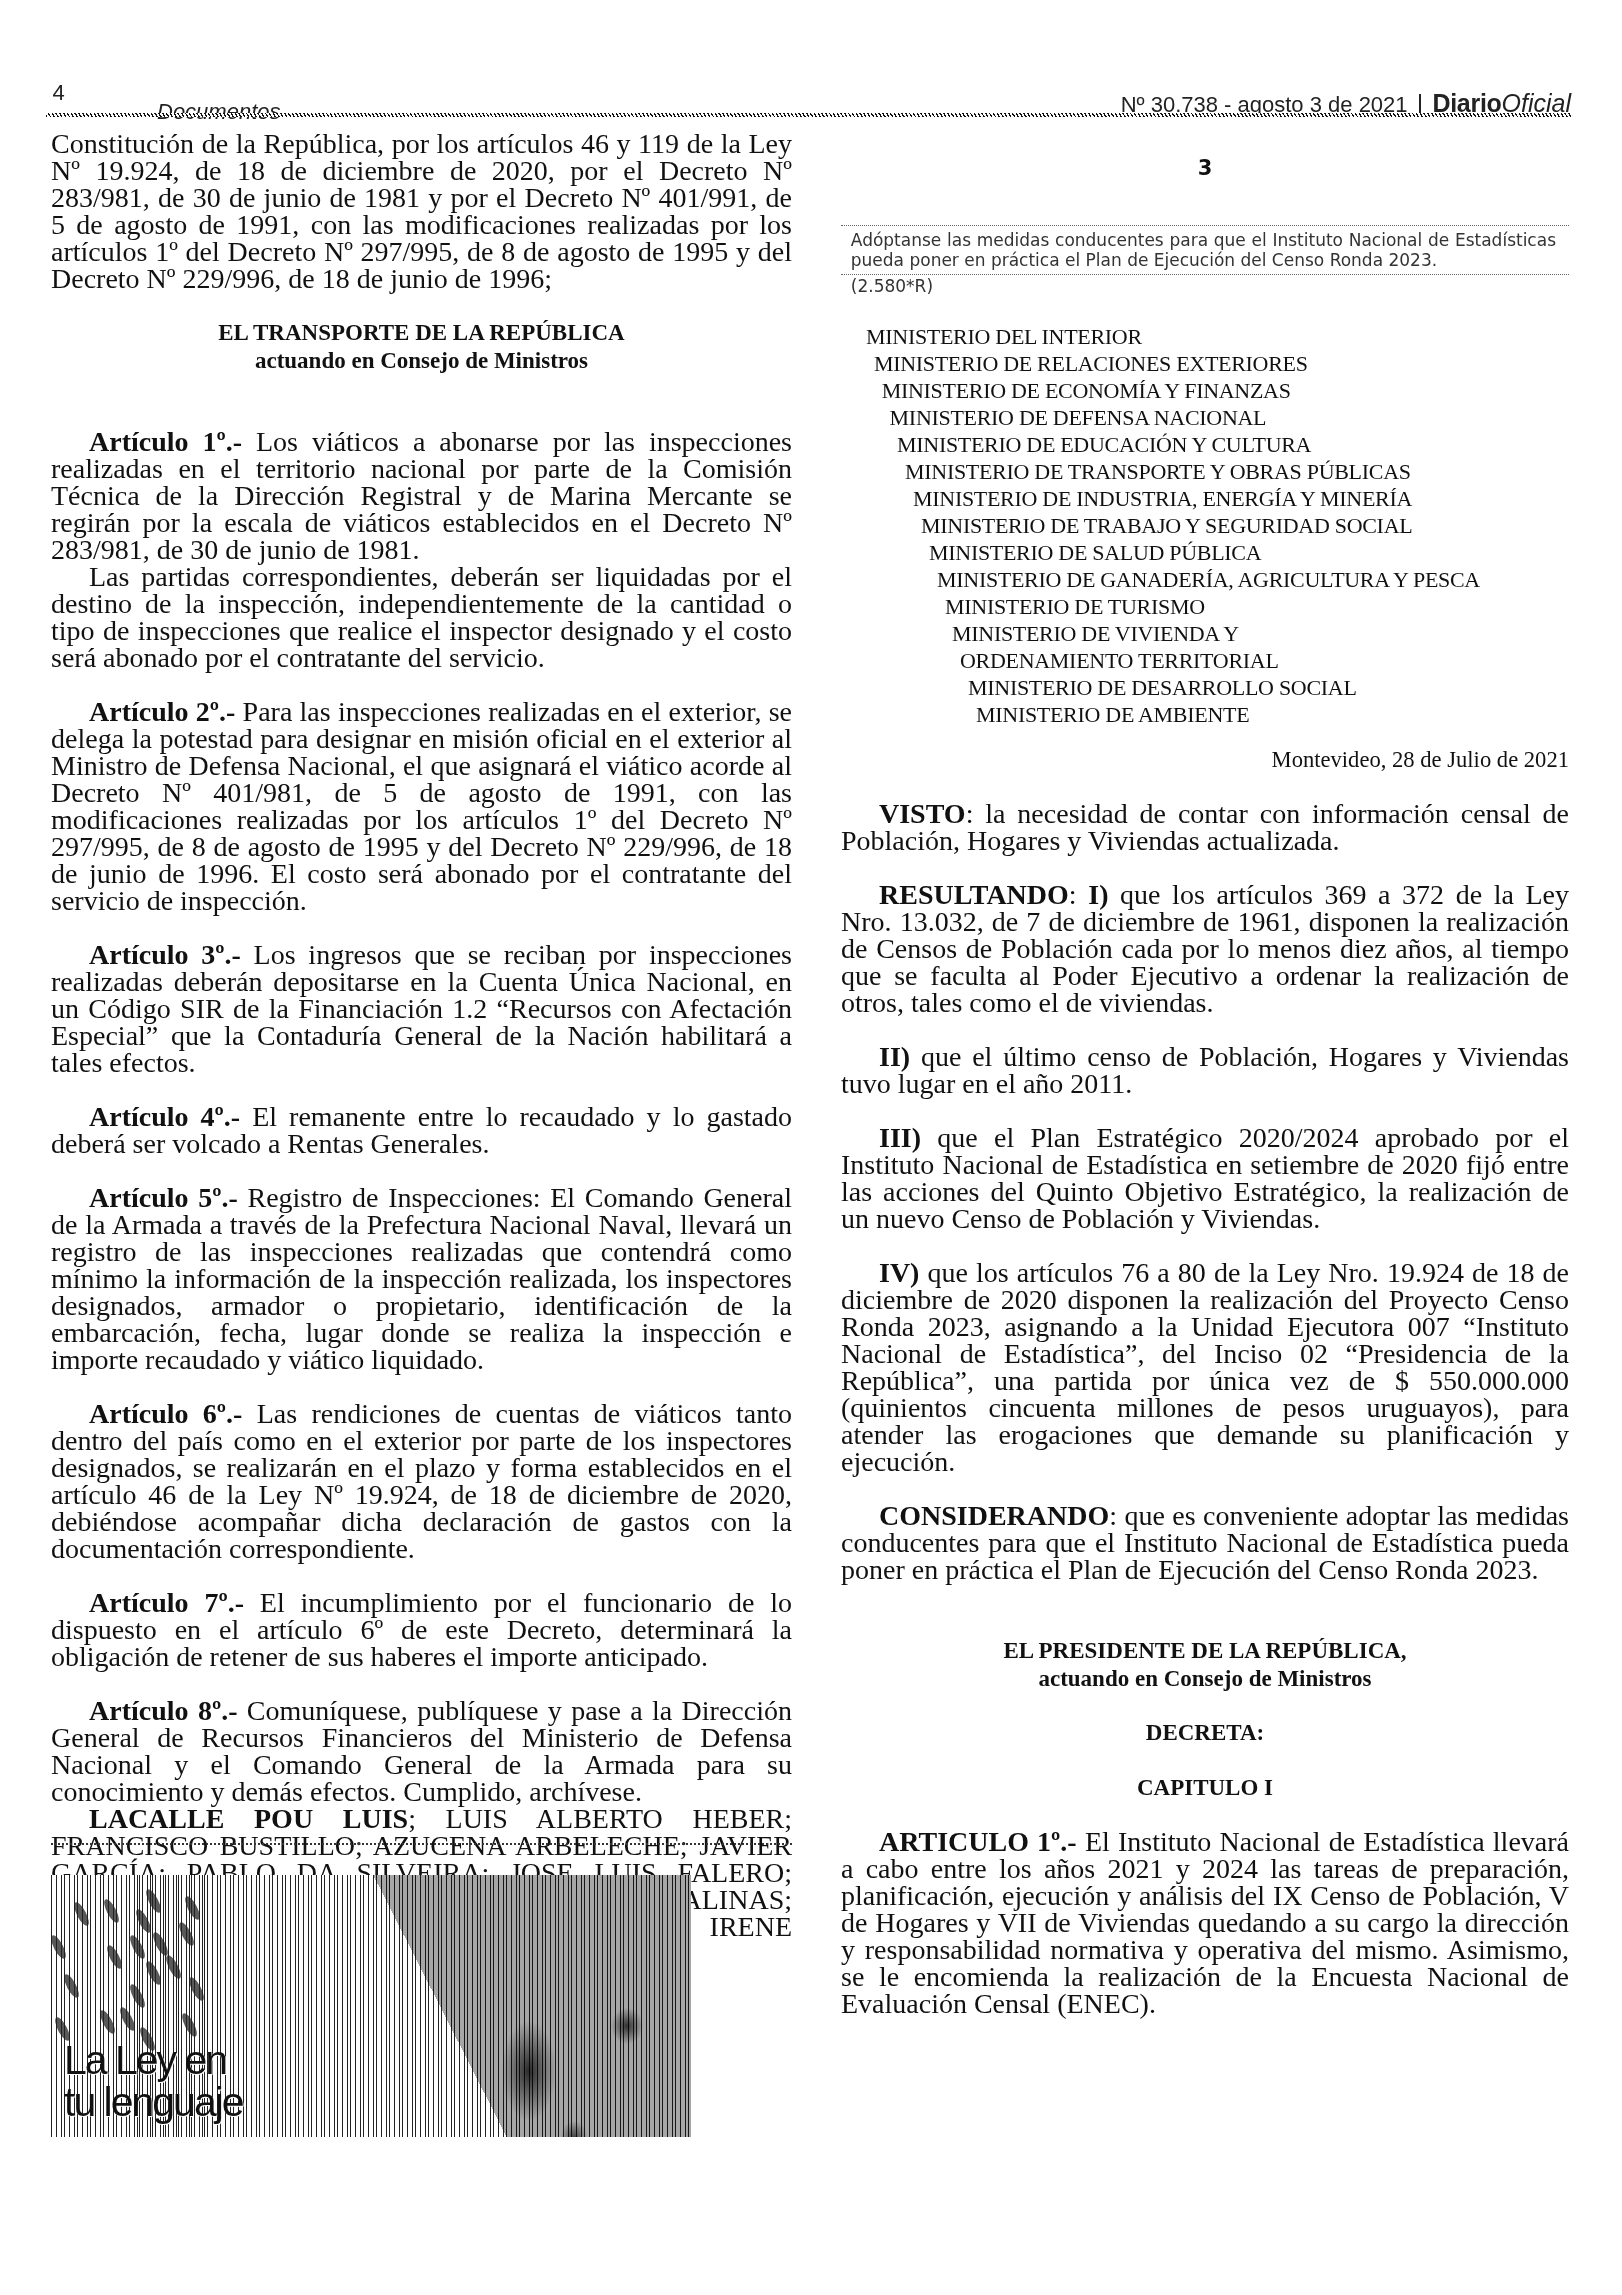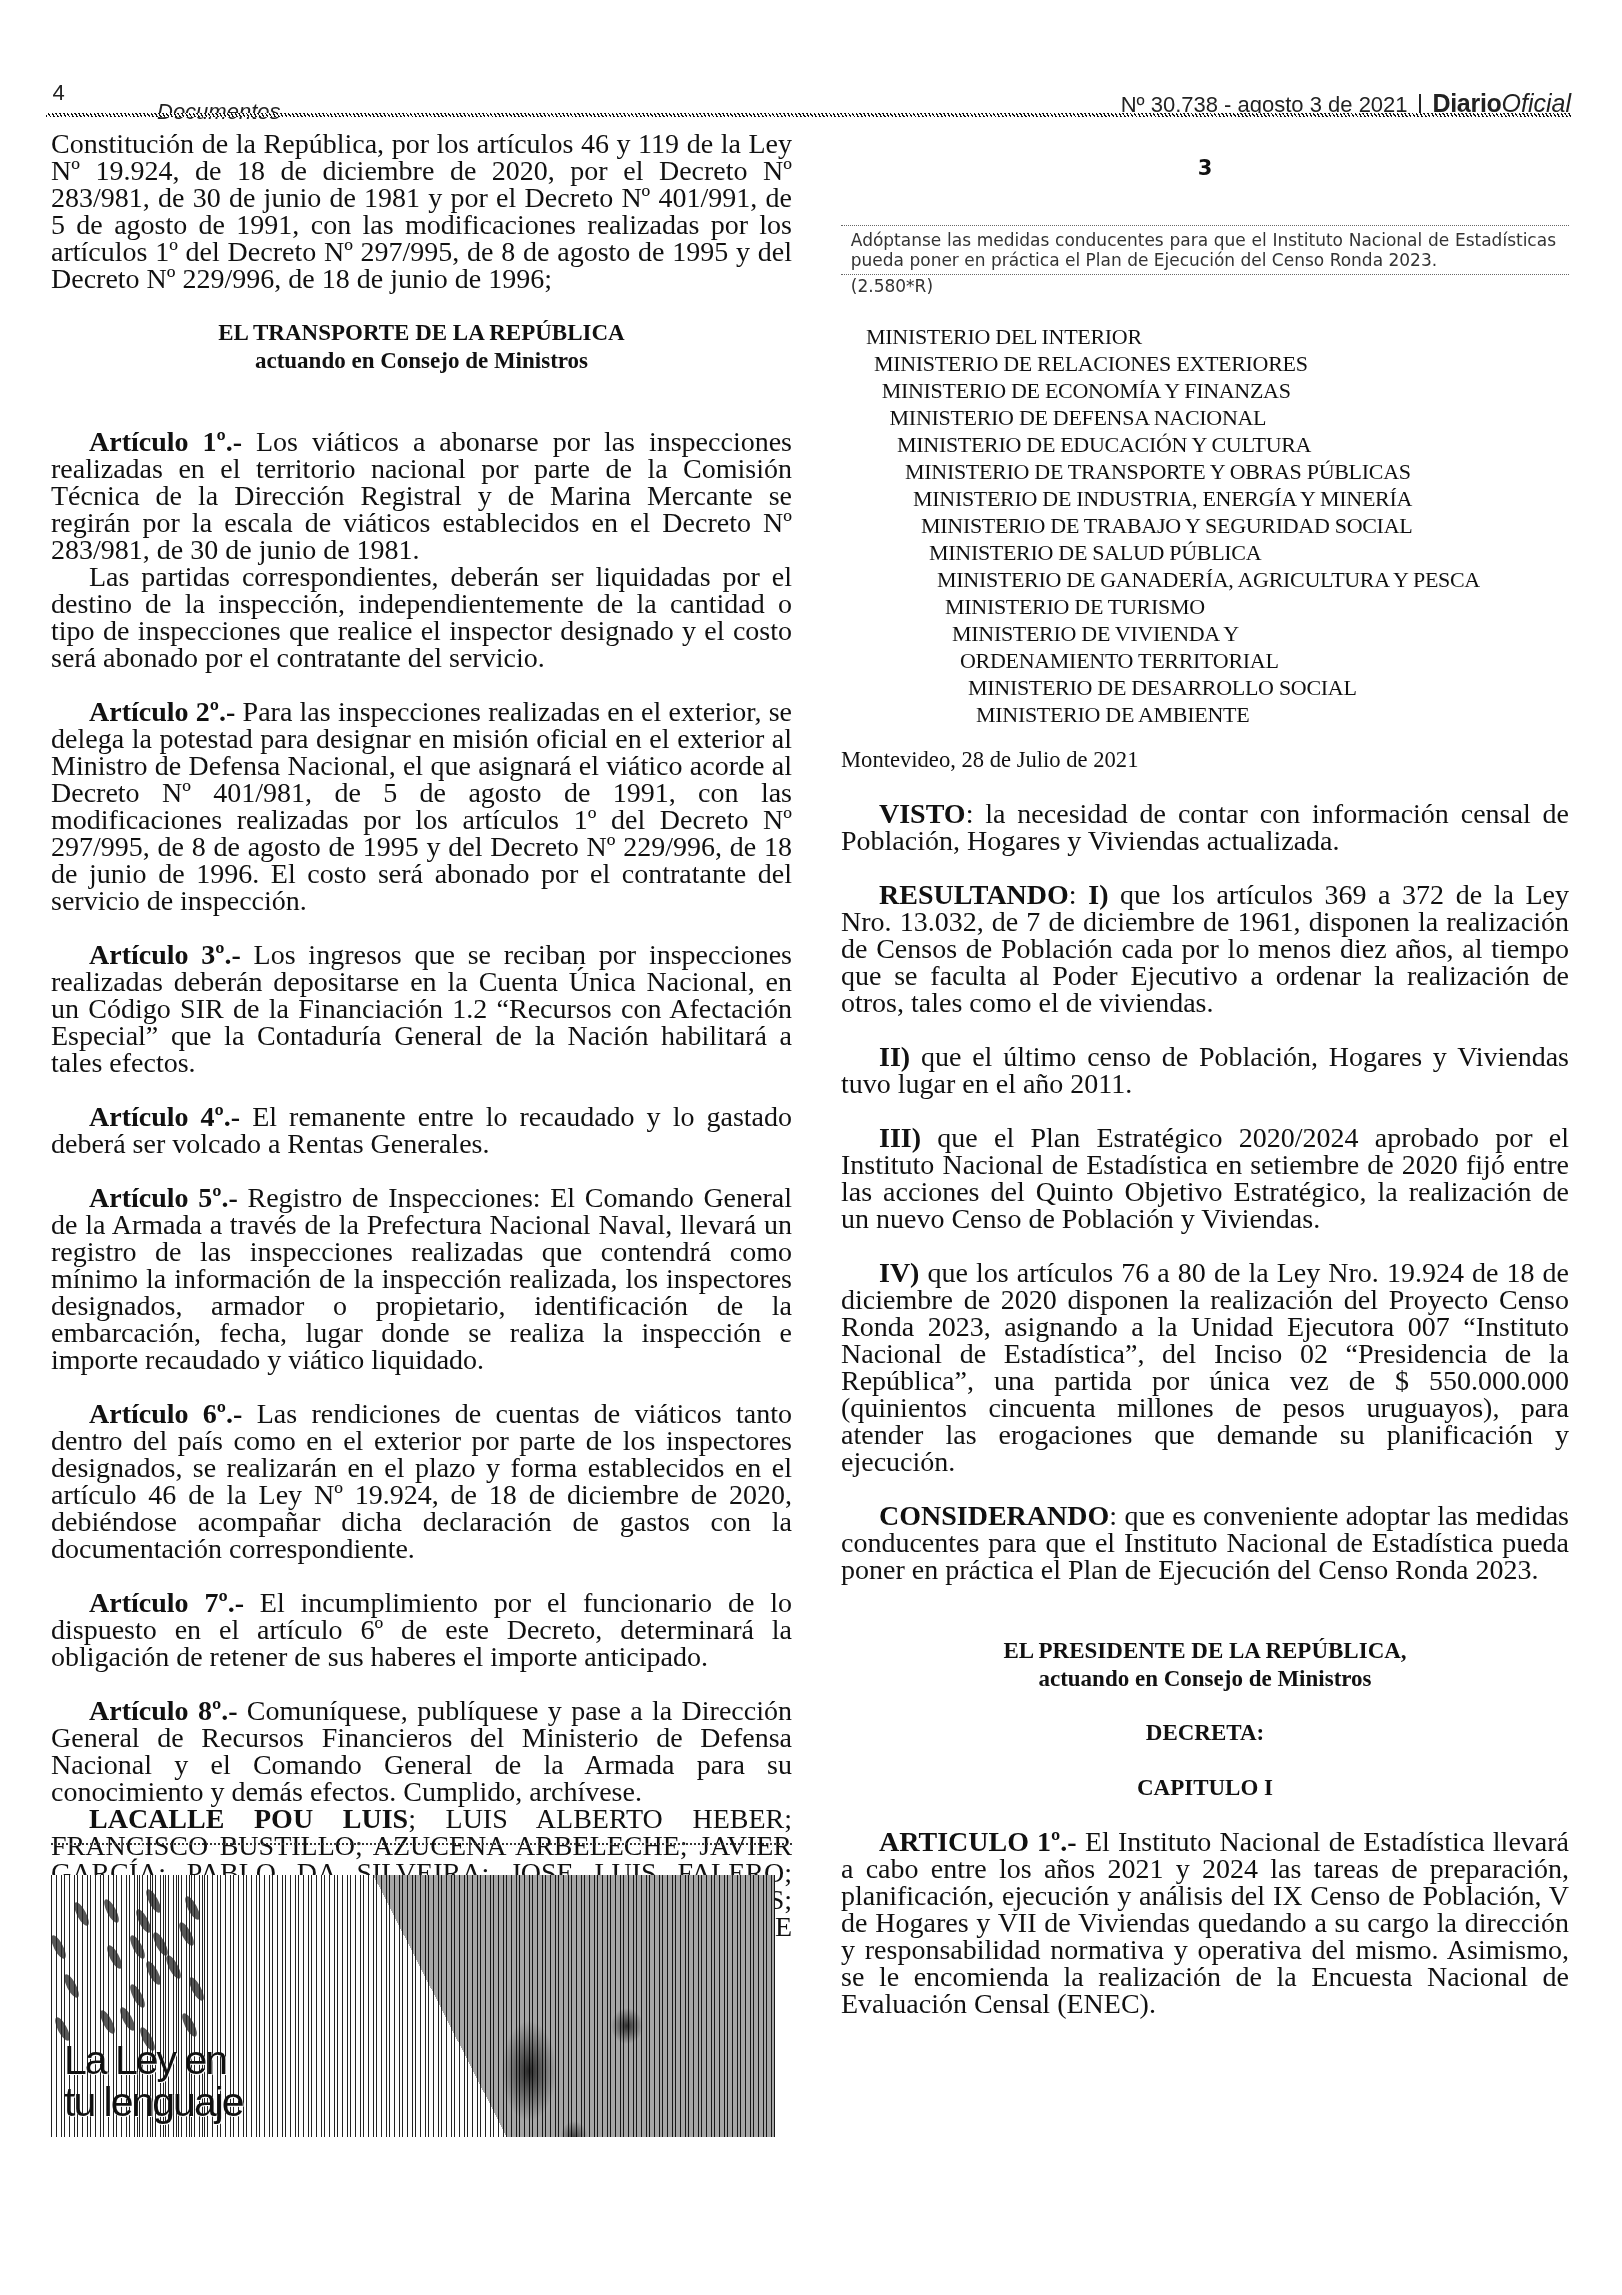--- a/index.html
+++ b/index.html
@@ -36,21 +36,21 @@
   }
   .p.indent { text-indent: 38px; }
   .gap { height: 27px; }
   .center-bold {
     text-align: center; font-weight: bold; font-size: 23px; line-height: 27.5px; margin: 0;
   }
   b { font-weight: bold; }
 
   
   .ad {
-    position: absolute; left: 51px; top: 1875px; width: 724px; height: 262px;
+    position: absolute; left: 51px; top: 1875px; width: 640px; height: 262px;
     background:
       radial-gradient(ellipse 39px 72px at 478px 196px, rgba(0,0,0,0.75), transparent 70%),
       radial-gradient(ellipse 23px 26px at 576px 151px, rgba(0,0,0,0.7), transparent 70%),
       radial-gradient(ellipse 19.6px 23px at 523px 262px, rgba(0,0,0,0.6), transparent 70%),
       repeating-linear-gradient(63deg, rgba(0,0,0,0.0) 0 406px, rgba(0,0,0,0.35) 406px 785px),
       repeating-linear-gradient(90deg, #222 0 0.7px, #fff 0.7px 2.6px),
       #fff;
     overflow: hidden;
   }
   .ad .flake {
@@ -84,21 +84,21 @@
     padding: 3.9px 13px 3.9px 9.8px; margin: 0;
   }
   .ref {
     font-family: "DejaVu Sans", "Liberation Sans", sans-serif;
     font-size: 17px; line-height: 22px; color: #333; padding-left: 9.8px; margin: 0;
   }
   .ministries { margin-top: 26px; padding-left: 25px; }
   .ministry {
     font-size: 22px; line-height: 27px; margin: 0; white-space: nowrap; letter-spacing: -0.3px;
   }
-  .right-aligned { text-align: left; font-size: 22.6px; line-height: 27px; margin: 0; }
+  .right-aligned { text-align: right; font-size: 22.6px; line-height: 27px; margin: 0; }
 </style>
 </head>
 <body>
 
 <div class="header">
   <span class="page-num">4</span>
   <span class="section">Documentos</span>
   <span class="right">
     <span>Nº 30.738 - agosto 3 de 2021</span><span class="sep"></span><span class="brand-bold">Diario</span><span class="brand-italic">Oficial</span>
   </span>

